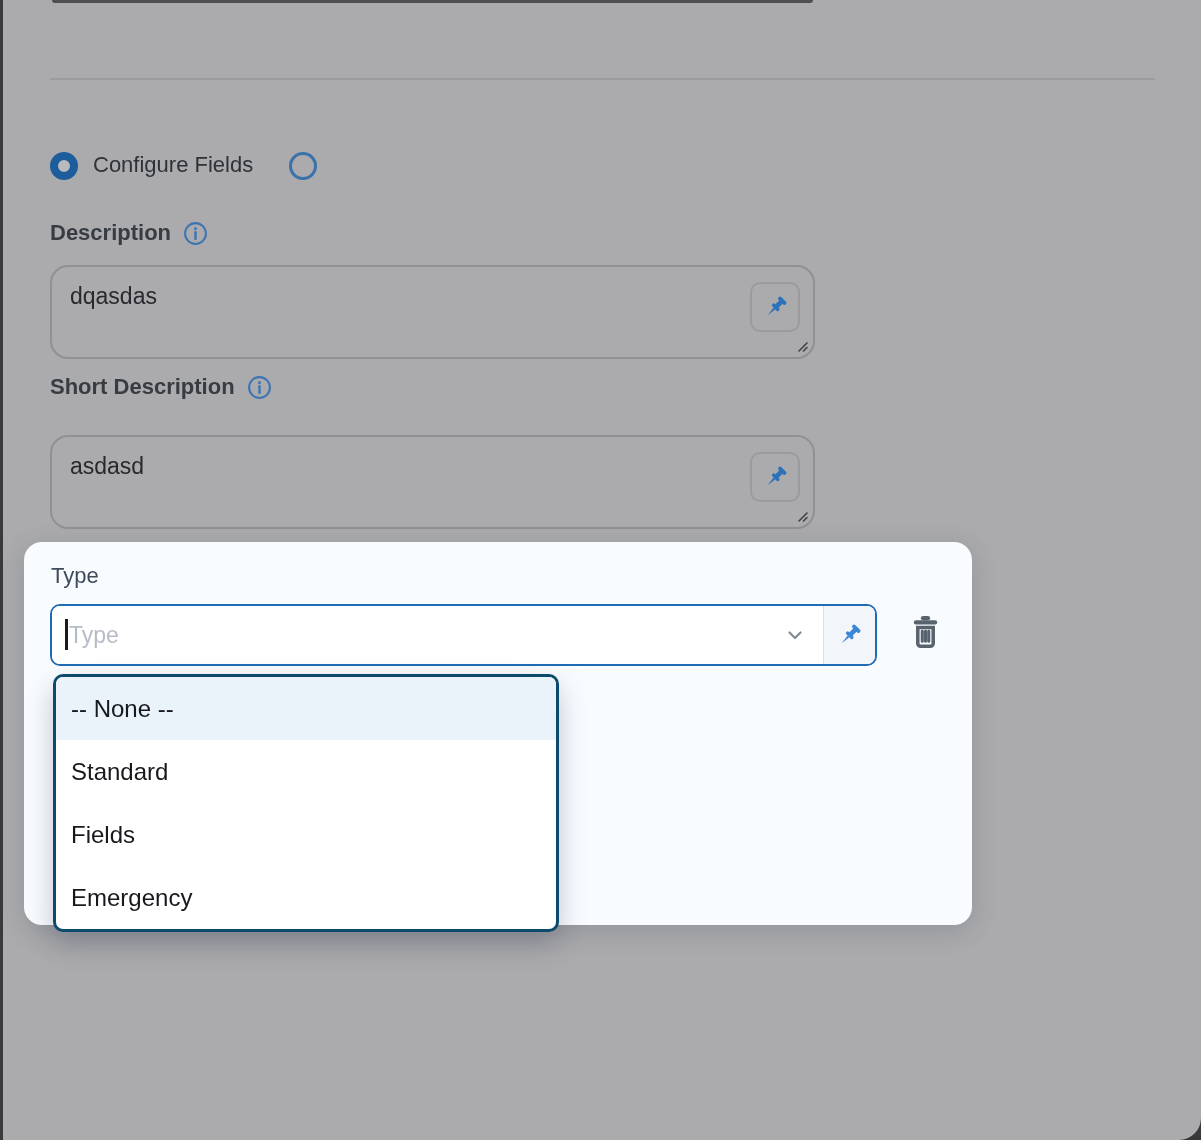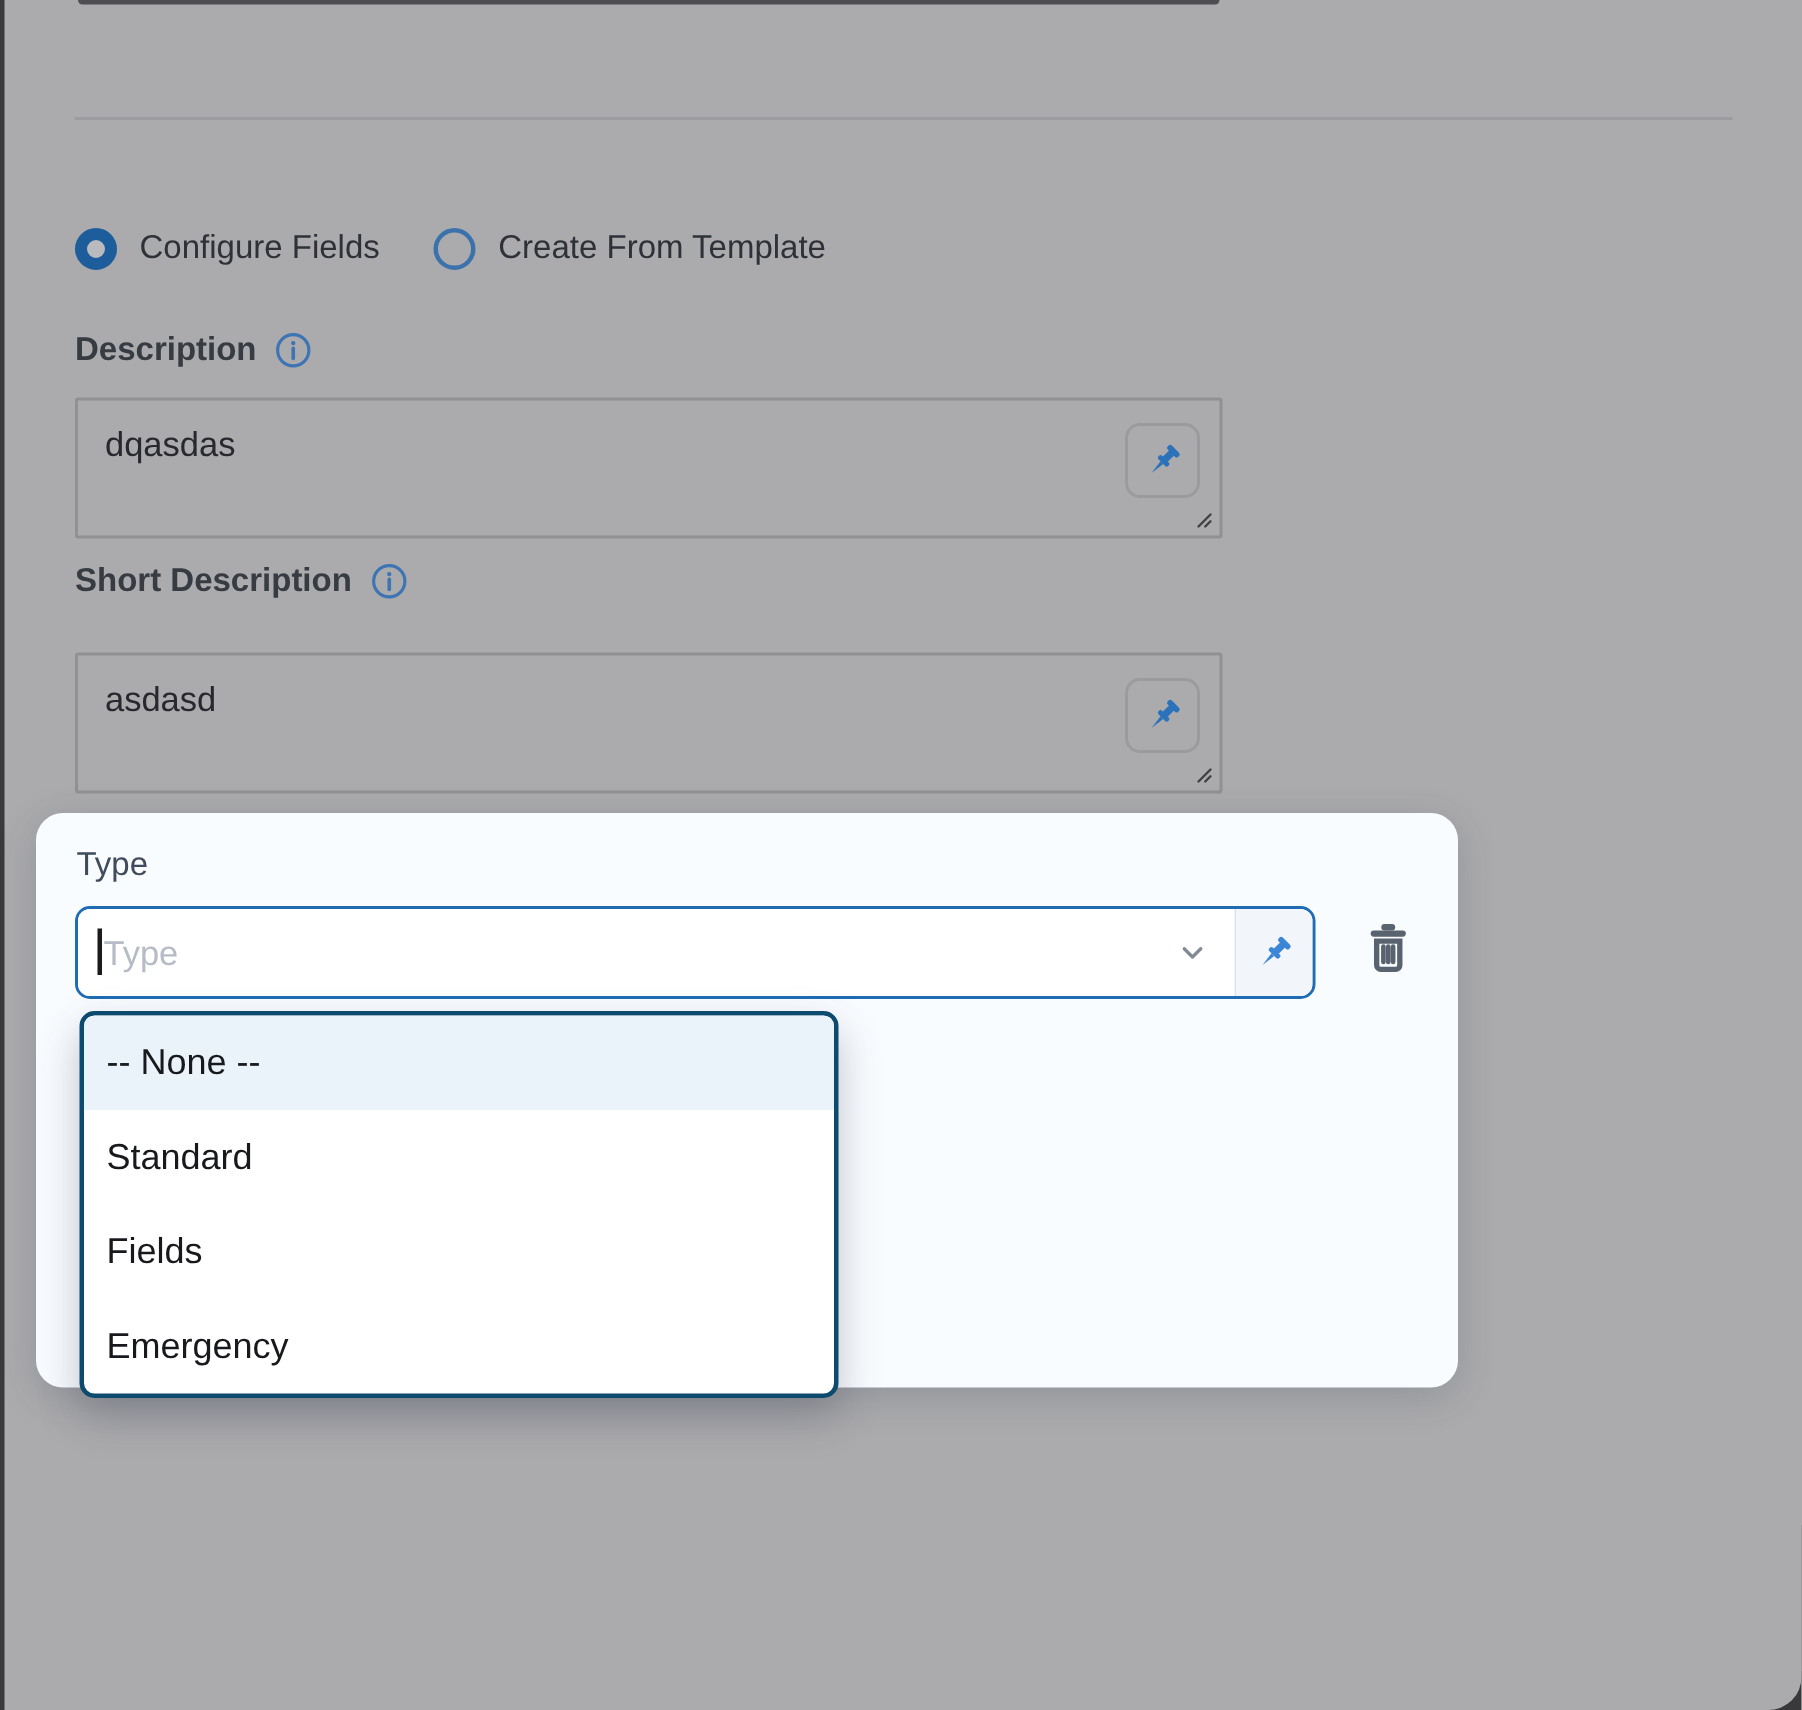--- a/index.html
+++ b/index.html
@@ -24,21 +24,21 @@
   .radio-circle.unchecked{border:3px solid #3b72ab;background:transparent;}
   .radio-label{font-size:22px;color:#2e3238;}
 
   
   .label-row{position:absolute;left:50px;display:flex;align-items:center;gap:12px;}
   .label-row .lbl{font-size:22px;font-weight:700;color:#373b42;}
   .info-icon{width:25px;height:25px;display:inline-flex;}
 
   
   .ta-wrap{position:absolute;left:50px;width:765px;height:94px;box-sizing:border-box;
-    border:2px solid #919195;border-radius:2px;background:transparent;}
+    border:2px solid #919195;border-radius:18px;background:transparent;}
   .ta-wrap textarea{position:absolute;inset:0;background:transparent;border:none;outline:none;
     resize:none;font-family:inherit;font-size:23px;color:#27292e;padding:16px 70px 16px 18px;}
   .pin-btn{position:absolute;right:13px;top:15px;width:50px;height:50px;box-sizing:border-box;
     border:2px solid #9b9b9f;border-radius:10px;background:transparent;
     display:flex;align-items:center;justify-content:center;padding:0;}
   .pin-btn svg{width:27px;height:27px;}
   .resize-handle{position:absolute;right:4px;bottom:4px;width:14px;height:14px;}
 
   
   .spot-card{position:absolute;left:24px;top:542px;width:948px;height:383px;background:#f9fcff;
@@ -74,21 +74,20 @@
   <div class="top-field-edge"></div>
   <div class="divider"></div>
 
   <div class="radio-row">
     <div class="radio-opt">
       <span class="radio-circle checked"></span>
       <span class="radio-label">Configure Fields</span>
     </div>
     <div class="radio-opt">
       <span class="radio-circle unchecked"></span>
-      <span class="radio-label">Create From Template</span>
     </div>
   </div>
 
   <div class="label-row" style="top:220px;">
     <span class="lbl">Description</span>
     <span class="info-icon">
       <svg viewBox="0 0 24 24" fill="none">
           <circle cx="12" cy="12" r="10" stroke="#3d74b3" stroke-width="2"></circle>
           <circle cx="12" cy="7.4" r="1.4" fill="#3d74b3"></circle>
           <path d="M12 10.8v6.4" stroke="#3d74b3" stroke-width="2.3" stroke-linecap="round"></path>

